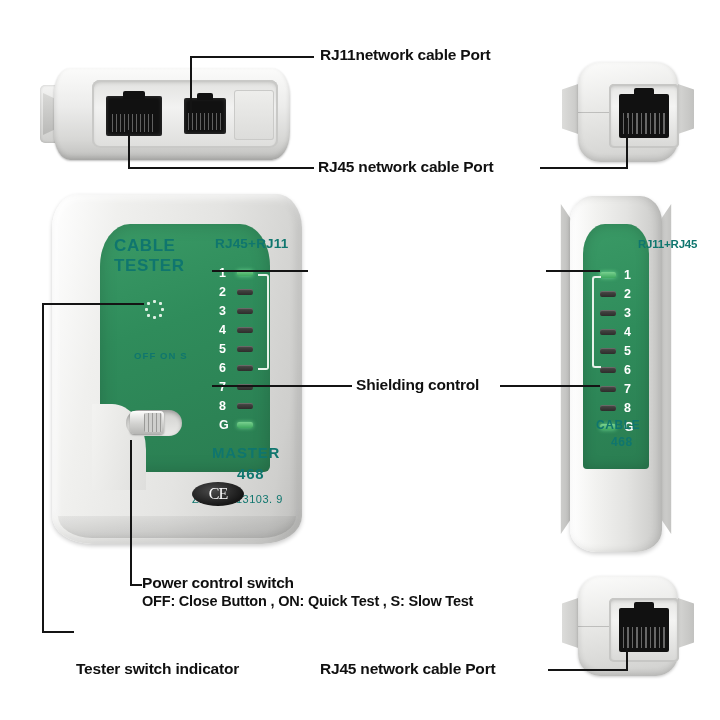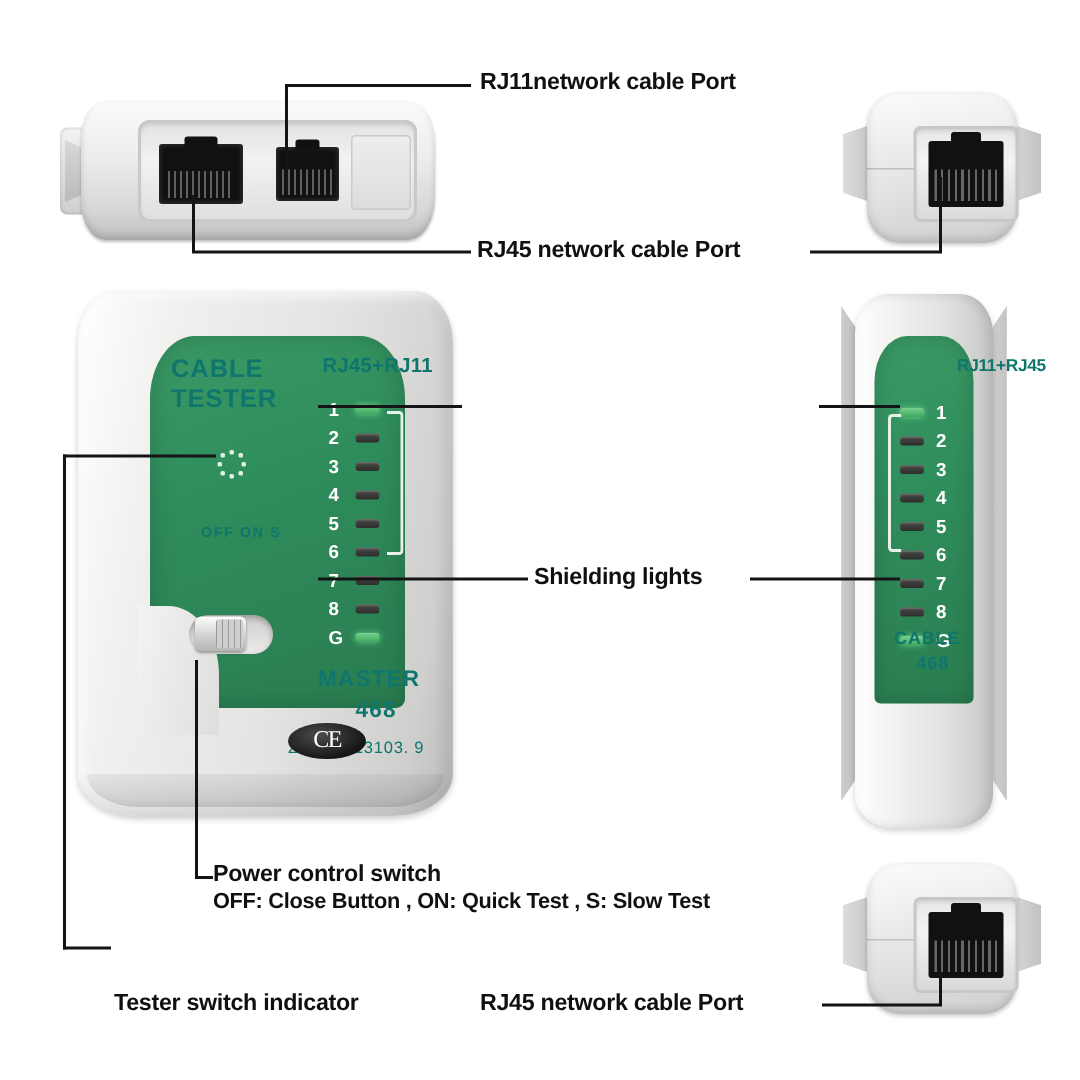--- a/index.html
+++ b/index.html
@@ -477,21 +477,21 @@
   </div>
 
   <div class="line-v" style="left:626px; top:118px; height:50px;"></div>
   <div class="line-h" style="left:540px; top:167px; width:88px;"></div>
 
   <div class="line-h" style="left:212px; top:270px; width:96px;"></div>
   <div class="line-h" style="left:552px; top:270px; width:48px;"></div>
   <div class="line-h" style="left:546px; top:270px; width:6px;"></div>
 
   <div class="line-h" style="left:212px; top:385px; width:140px;"></div>
-  <div class="callout c-lg" style="left:356px; top:376px;">Shielding lights</div>
+  <div class="callout c-lg" style="left:356px; top:376px;">Shielding control</div>
   <div class="line-h" style="left:500px; top:385px; width:100px;"></div>
 
   <div class="line-v" style="left:130px; top:440px; height:146px;"></div>
   <div class="line-h" style="left:130px; top:584px; width:12px;"></div>
   <div class="callout c-lg" style="left:142px; top:574px;">Power control switch</div>
   <div class="callout c-md" style="left:142px; top:593px;">OFF: Close Button , ON: Quick Test , S: Slow Test</div>
 
   <div class="line-h" style="left:42px; top:303px; width:102px;"></div>
   <div class="line-v" style="left:42px; top:303px; height:330px;"></div>
   <div class="line-h" style="left:42px; top:631px; width:32px;"></div>

